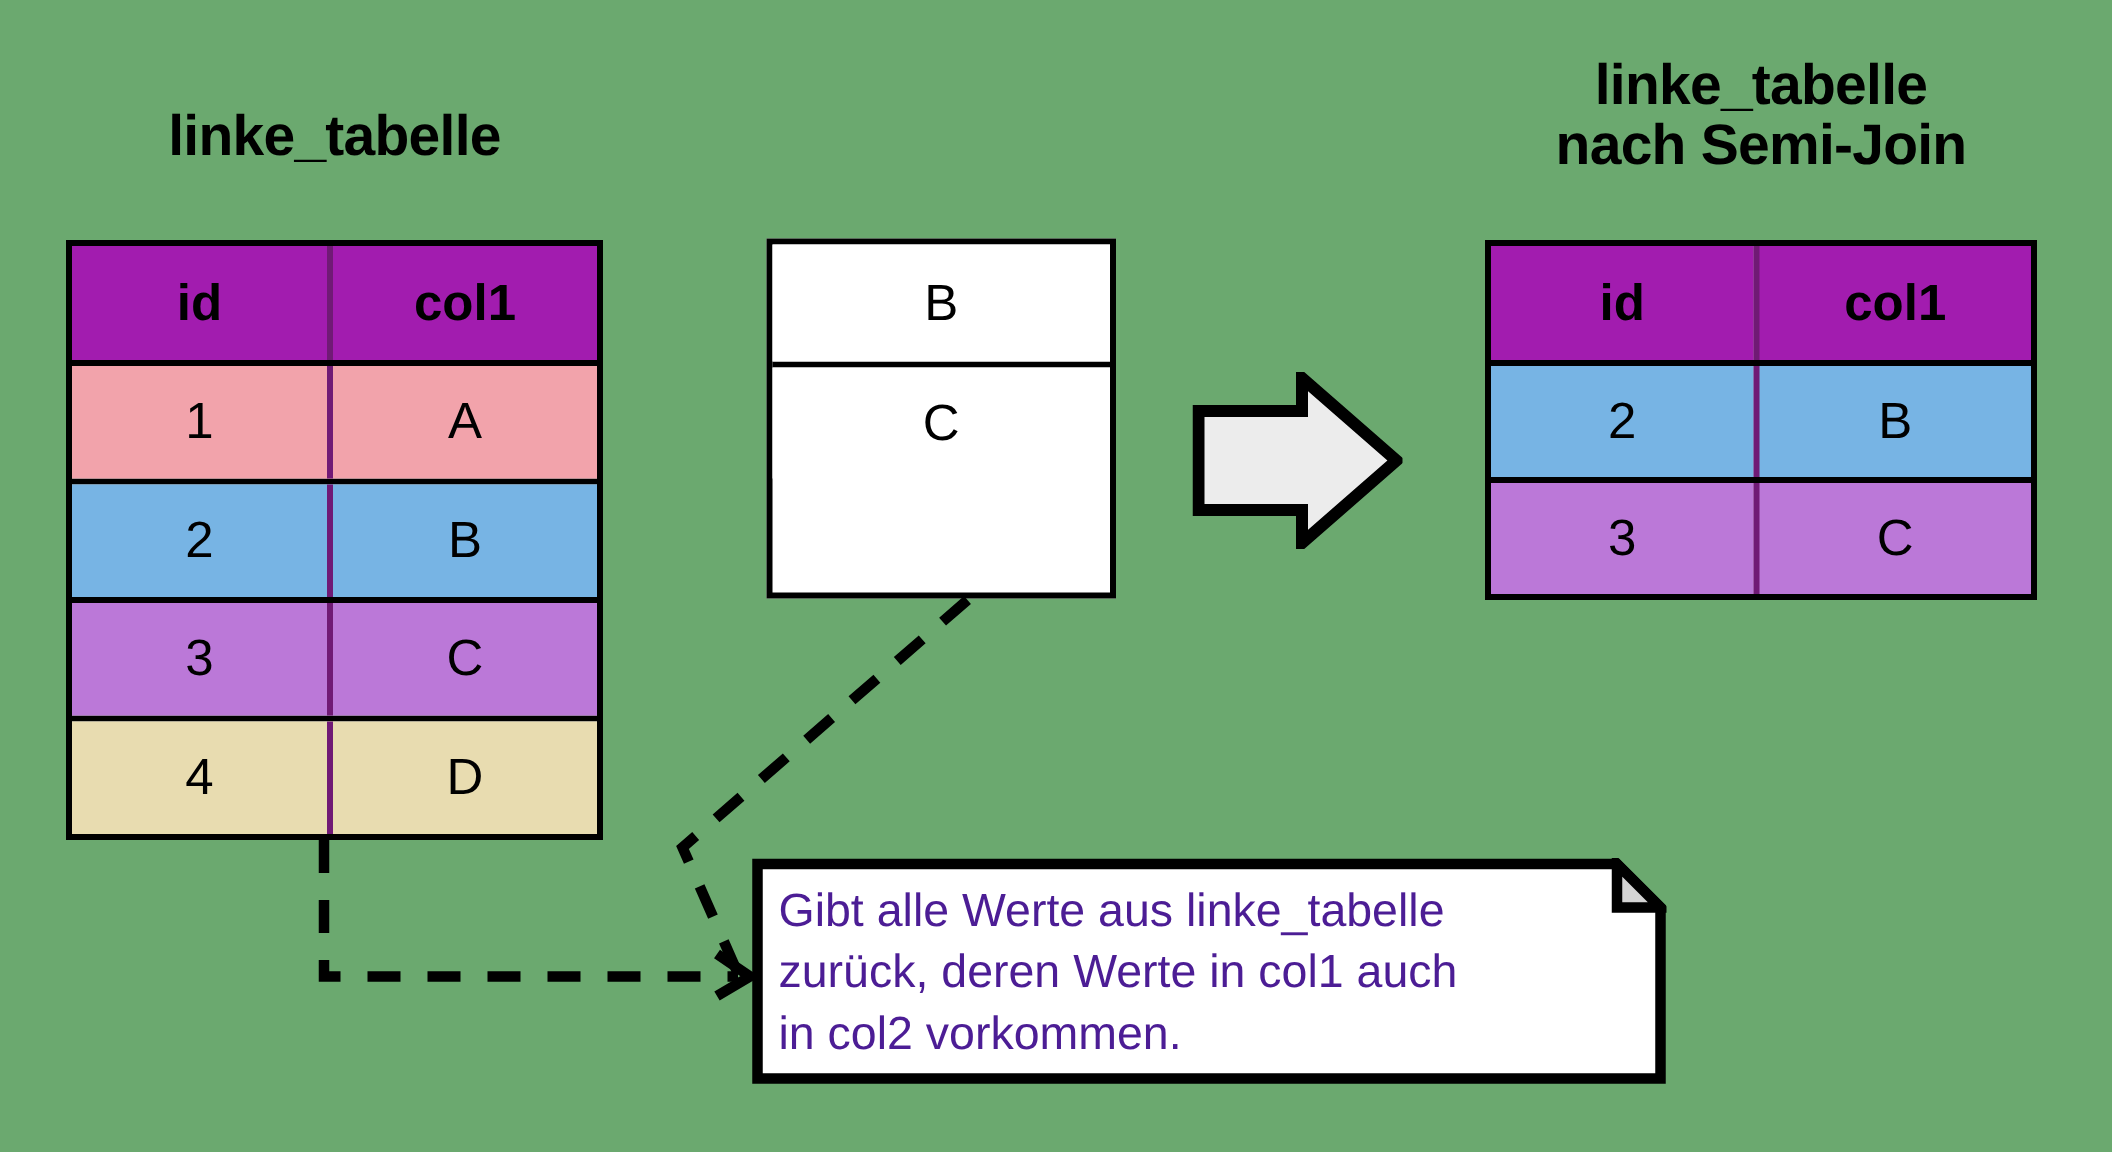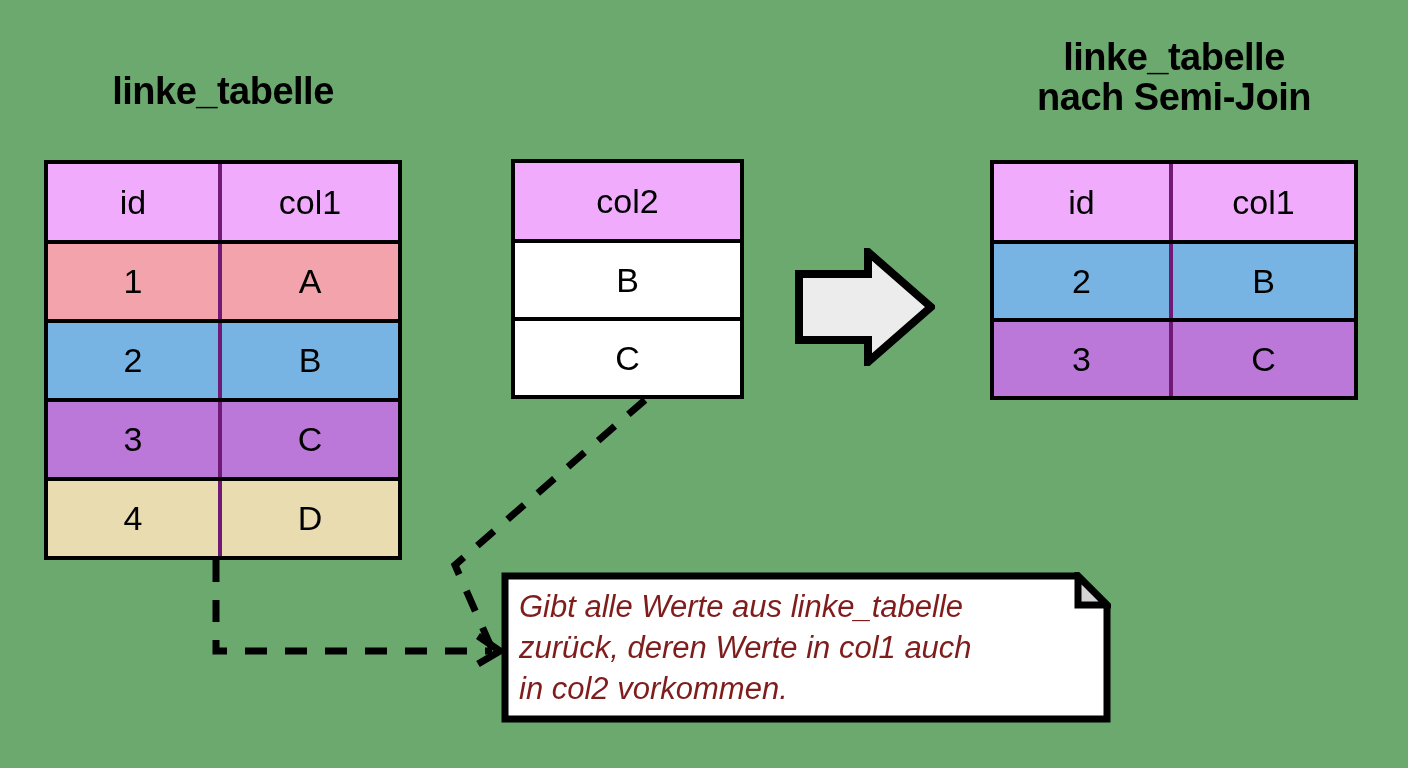--- a/index.html
+++ b/index.html
@@ -45,22 +45,22 @@
     box-sizing: border-box;
     display: flex;
     align-items: center;
     justify-content: center;
     font-size: 34px;
     color: #000;
     overflow: hidden;
   }
   .tcell + .tcell { border-left: 4px solid #701a75; }
   .hdr .tcell {
-    font-weight: normal;
-    background: #f0abfc;
+    font-weight: bold;
+    background: #a21caf;
   }
 
   
   .fill-pink   { background: #f2a3ab; }
   .fill-blue   { background: #77b4e4; }
   .fill-purple { background: #bb78d8; }
   .fill-tan    { background: #e8dcb0; }
   .fill-white  { background: #ffffff; }
 
   
@@ -91,23 +91,22 @@
   }
   #note-text {
     position: absolute;
     left: 0; top: 0;
     width: 610px;
     height: 151px;
     box-sizing: border-box;
     padding: 14px 34px 0 18px;
     font-size: 31px;
     line-height: 1.33;
-    color: #7f1d1d;
+    color: #4c1d95;
     white-space: pre-line;
-    font-style: italic;
   }
 </style>
 </head>
 <body>
 
 <div id="stage">
 
   <div class="tbl-title" style="left:44px; top:72px; width:358px;">linke_tabelle</div>
 
   <div class="tbl" id="left-table" style="left:44px; top:160px; width:358px; height:400px;">
@@ -128,23 +127,20 @@
       <div class="tcell fill-purple" style="width:180px;">C</div>
     </div>
     <div class="trow" style="height:79px;">
       <div class="tcell fill-tan" style="width:170px;">4</div>
       <div class="tcell fill-tan" style="width:180px;">D</div>
     </div>
   </div>
 
 
   <div class="tbl" id="right-table" style="left:511px; top:159px; width:233px; height:240px;">
-    <div class="trow hdr" style="height:76px;">
-      <div class="tcell" style="width:225px;">col2</div>
-    </div>
     <div class="trow" style="height:78px;">
       <div class="tcell fill-white" style="width:225px;">B</div>
     </div>
     <div class="trow" style="height:78px;">
       <div class="tcell fill-white" style="width:225px;">C</div>
     </div>
   </div>
 
   <svg id="big-arrow" viewBox="0 0 140 118">
     <polygon points="4,26 73,26 73,4 136,59 73,114 73,92 4,92" fill="#ececec" stroke="#000000" stroke-width="8" stroke-linejoin="miter"></polygon>

